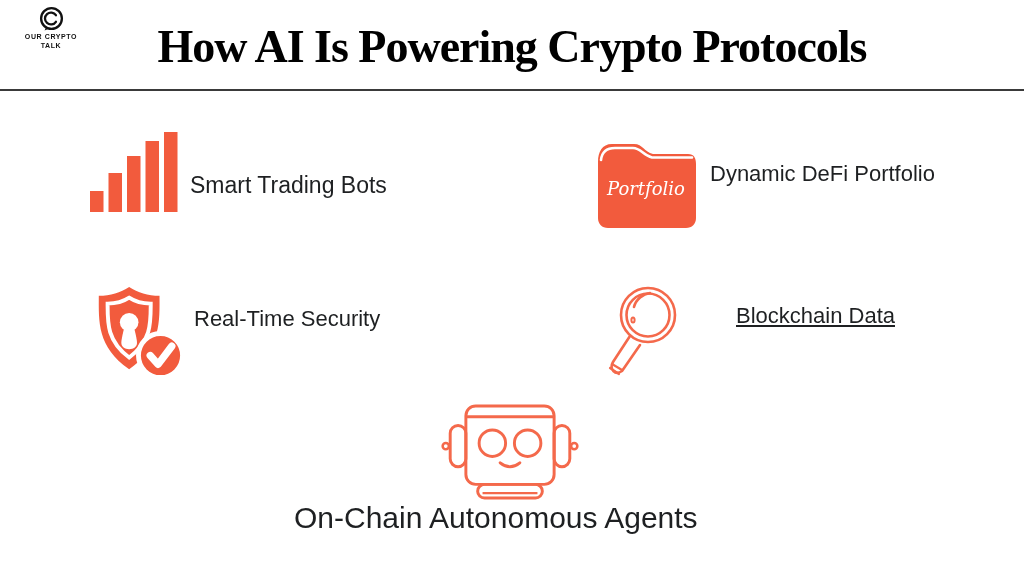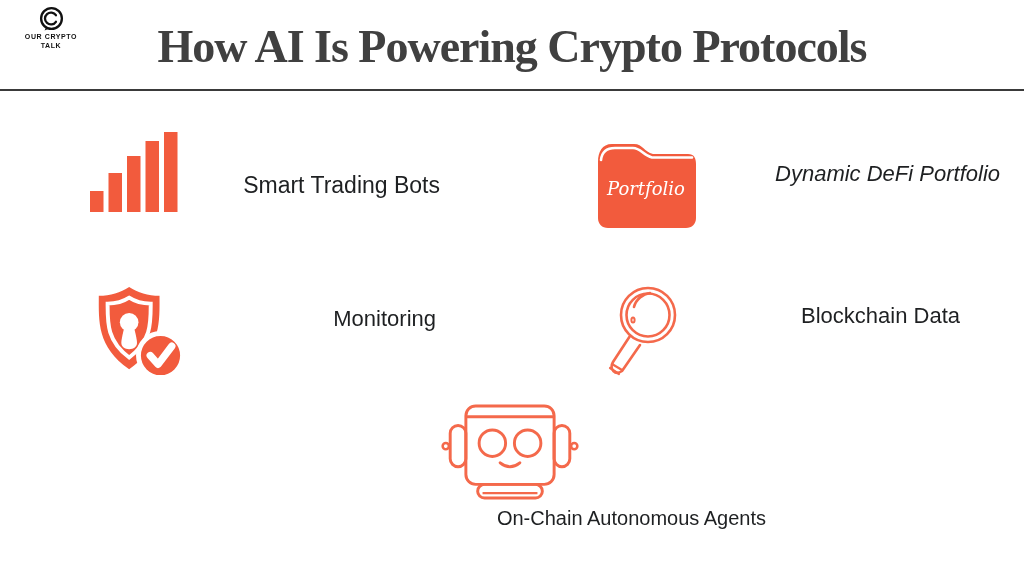--- a/index.html
+++ b/index.html
@@ -24,43 +24,43 @@
   }
 
   
   .title {
     left: 0; right: 0; top: 20px;
     text-align: center;
     font-family: "Liberation Serif", serif;
     font-weight: 700;
     font-size: 46px;
     letter-spacing: -1px;
-    color: #404040;
+    color: #000000;
   }
 
   .divider {
     left: 0; top: 89px; width: 1024px; height: 2px;
     background: #3A3A3A;
   }
 
   
   .feature-label {
-    text-align: right;
+    text-align: left;
     font-size: 22px;
     font-weight: 500;
     color: #1E2022;
     line-height: 32px;
   }
   .feature-label span { display: block; }
 
   .label-bots     { left: 190px; top: 169px; width: 250px; font-size: 23px; }
-  .label-portfolio{ left: 710px; top: 158px; width: 290px; font-style: italic; }
+  .label-portfolio{ left: 710px; top: 158px; width: 290px; }
   .label-security { left: 194px; top: 303px; width: 242px; }
-  .label-analysis { left: 700px; top: 300px; width: 260px; }
-  .label-agents   { left: 294px; top: 502px; width: 472px; font-size: 20px; }
+  .label-analysis { left: 736px; top: 300px; width: 260px; text-decoration: underline; }
+  .label-agents   { left: 294px; top: 502px; width: 472px; font-size: 30px; }
 
   
   .icon-bars      { left: 90px;  top: 132px; width: 88px;  height: 80px; }
   .icon-folder    { left: 592px; top: 136px; width: 112px; height: 94px; }
   .icon-shield    { left: 86px;  top: 285px; width: 102px; height: 96px; }
   .icon-magnifier { left: 598px; top: 279px; width: 92px;  height: 100px; }
   .icon-robot     { left: 441px; top: 402px; width: 138px; height: 100px; }
 
   .icon-folder .folder-word {
     position: absolute;
@@ -119,21 +119,21 @@
   <svg viewBox="0 0 104 98" width="102" height="96">
     <path d="M44,2 C53,8 63,11 75,11 C75,37 77,63 44,86 C11,63 13,37 13,11 C25,11 35,8 44,2 Z" fill="#F25B3D"></path>
     <path d="M44,13 C50,17 58,19 66,19 C66,38 67,57 44,74 C21,57 22,38 22,19 C30,19 38,17 44,13 Z" fill="none" stroke="#FFFFFF" stroke-width="4"></path>
     <circle cx="44" cy="38" r="9.5" fill="#FFFFFF"></circle>
     <path d="M39,44 C37,51 36,57 36,59 C36,63 39.5,65.5 44,65.5 C48.5,65.5 52,63 52,59 C52,57 51,51 49,44 Z" fill="#FFFFFF"></path>
     <circle cx="76" cy="72" r="22.5" fill="#F25B3D" stroke="#FFFFFF" stroke-width="5"></circle>
     <path d="M65.5,72 L73.5,81 L87.5,62.5" fill="none" stroke="#FFFFFF" stroke-width="7.5" stroke-linecap="round" stroke-linejoin="round"></path>
   </svg>
 </div>
 <div class="abs feature-label label-security">
-  <span>Monitoring</span>
+  <span>Real-Time Security</span>
 </div>
 
 <div class="abs icon-magnifier">
   <svg viewBox="0 0 92 100" width="92" height="100">
     <circle cx="50" cy="36" r="27" fill="none" stroke="#F4694B" stroke-width="2.6"></circle>
     <circle cx="50" cy="36" r="21.5" fill="none" stroke="#F4694B" stroke-width="2.6"></circle>
     <path d="M36,28 C38,20 45,15 52,14" fill="none" stroke="#F4694B" stroke-width="2.6" stroke-linecap="round"></path>
     <ellipse cx="35" cy="41" rx="1.6" ry="2.6" fill="none" stroke="#F4694B" stroke-width="2"></ellipse>
     <path d="M32,57 L15,83 C11,90 17,97 24,92 L42,66" fill="none" stroke="#F4694B" stroke-width="2.6" stroke-linecap="round"></path>
     <path d="M14,85 L24,91" stroke="#F4694B" stroke-width="2.2" stroke-linecap="round"></path>

